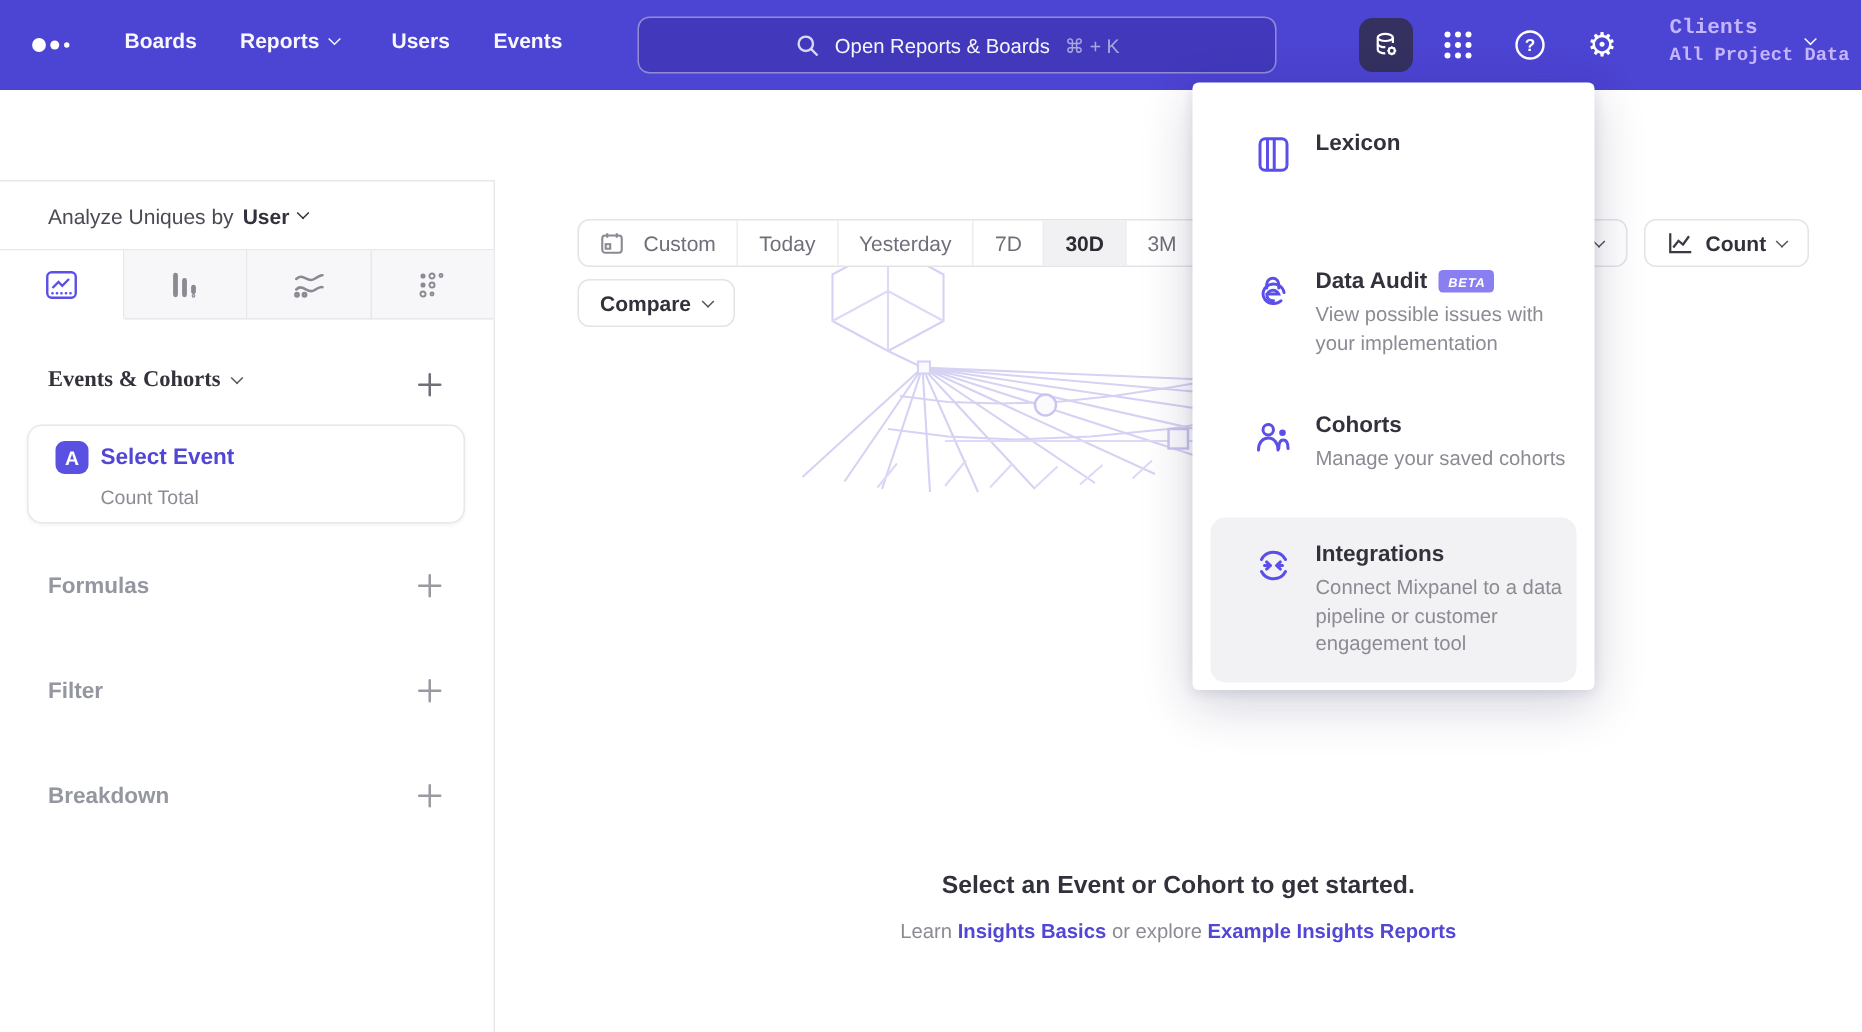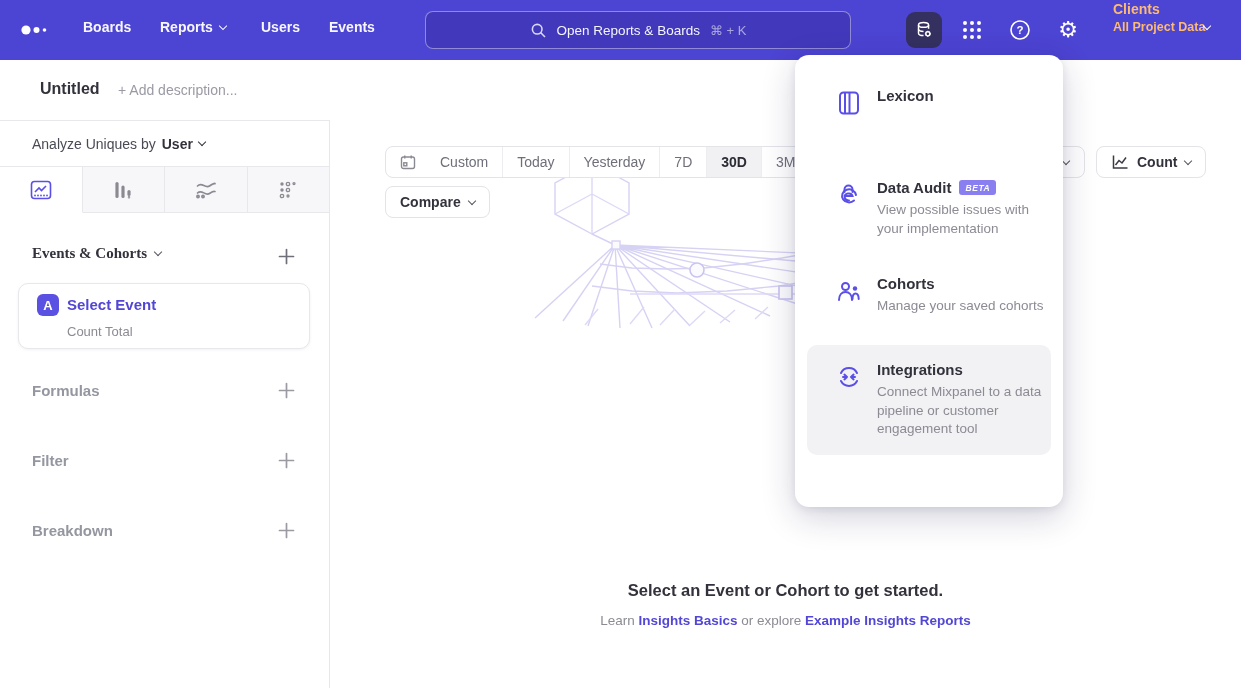--- a/index.html
+++ b/index.html
@@ -9,21 +9,21 @@
   .abs { position:absolute; }
 
   
   .topbar { position:absolute; left:0; top:0; width:1241px; height:60px; background:#4c44d2; display:flex; align-items:center; }
   .nav-item { position:absolute; top:0; height:54px; display:flex; align-items:center; gap:7px; color:rgba(255,255,255,.96); font-size:14px; font-weight:600; cursor:pointer; }
   .chv { display:inline-block; width:6px; height:6px; border-right:1.8px solid currentColor; border-bottom:1.8px solid currentColor; transform:rotate(45deg); margin-top:-3px; }
   .searchbar { position:absolute; left:425px; top:11px; width:426px; height:38px; background:rgba(30,20,120,.25); border:1px solid rgba(255,255,255,.42); border-radius:8px; display:flex; align-items:center; justify-content:center; gap:10px; color:rgba(255,255,255,.95); font-size:13.5px; cursor:pointer; }
   .searchbar .shortcut { color:rgba(255,255,255,.55); font-size:13px; }
   .iconbtn { position:absolute; top:12px; width:36px; height:36px; border-radius:9px; display:flex; align-items:center; justify-content:center; cursor:pointer; }
   .iconbtn.active { background:#343060; }
-  .account { position:absolute; left:1113px; top:0; color:#fdba74; cursor:pointer; }
+  .account { position:absolute; left:1113px; top:10px; color:#c4b5fd; cursor:pointer;font-family:Liberation Mono, monospace; }
   .account .org { font-size:14px; font-weight:700; line-height:19px; }
   .account .proj { font-size:12.5px; font-weight:700; line-height:17px; }
   .account-chv { position:absolute; left:1204px; top:26px; color:#fff; }
 
   
   .rheader { position:absolute; left:0; top:60px; width:1241px; height:60px; background:#fff; }
   .rtitle { position:absolute; left:40px; top:20px; font-size:16px; font-weight:700; color:#32323c; }
   .adddesc { position:absolute; left:118px; top:22px; font-size:14px; color:#9a9aa4; cursor:pointer; }
   .hicon { position:absolute; top:78px; cursor:pointer; color:#3a3a45; }
   .savebtn { position:absolute; left:1167px; top:73px; width:51px; height:30px; background:#b9b0f1; border:none; border-radius:7px; color:#fff; font-size:13.5px; font-weight:700; font-family:inherit; cursor:default; }
@@ -40,33 +40,33 @@
   .plusbtn { position:absolute; left:278px; width:18px; height:18px; color:#8a8a94; cursor:pointer; }
   .event-card { position:absolute; left:18px; top:162px; width:292px; height:66px; background:#fff; border:1px solid #e8e8ec; border-radius:10px; box-shadow:0 1px 3px rgba(20,20,60,.06); cursor:pointer; }
   .abadge { position:absolute; left:18px; top:10px; width:22px; height:22px; background:#5a51e2; border-radius:6px; color:#fff; font-size:13px; font-weight:700; display:flex; align-items:center; justify-content:center; }
   .ec-title { position:absolute; left:48px; top:12px; font-size:15px; font-weight:700; color:#5247d5; }
   .ec-sub { position:absolute; left:48px; top:40px; font-size:13px; color:#8b8b94; }
   .side-section { position:absolute; left:32px; font-size:15px; font-weight:700; color:#9496a0; }
 
   
   .main { position:absolute; left:330px; top:120px; width:911px; height:568px; background:#fff; }
   .segctl { position:absolute; left:55px; top:26px; width:700px; height:32px; border:1px solid #e3e3e8; border-radius:8px; display:flex; overflow:hidden; background:#fff; }
-  .seg { display:flex; align-items:center; gap:24px; padding:0 14px; font-size:14px; color:#6f6f7a; border-right:1px solid #ececf1; cursor:pointer; white-space:nowrap; }
+  .seg { display:flex; align-items:center; gap:13px; padding:0 14px; font-size:14px; color:#6f6f7a; border-right:1px solid #ececf1; cursor:pointer; white-space:nowrap; }
   .seg:last-child { border-right:none; }
   .seg.sel { background:#f1f1f4; color:#2c2c35; font-weight:700; }
   .seg.spacer { flex:1; border-right:none; cursor:default; }
   .seg.tail { border-left:1px solid #ececf1; padding:0 15px; }
   .btn { position:absolute; height:32px; border:1px solid #e3e3e8; border-radius:8px; background:#fff; display:flex; align-items:center; gap:8px; padding:0 14px; font-size:14px; font-weight:700; color:#32323c; cursor:pointer; font-family:inherit; }
   .empty-title { position:absolute; left:0; top:461px; width:911px; text-align:center; font-size:16.5px; font-weight:700; color:#32323c; }
   .empty-sub { position:absolute; left:0; top:493px; width:911px; text-align:center; font-size:13.5px; color:#8b8b94; }
   .empty-sub .lnk { color:#5247d5; font-weight:700; cursor:pointer; }
   .wirefig { position:absolute; left:0; top:8px; }
 
   
-  .menu { position:absolute; left:795px; top:55px; width:268px; height:452px; background:#fff; border-radius:14px; box-shadow:0 10px 34px rgba(30,30,80,.20), 0 2px 8px rgba(30,30,80,.10); z-index:10; }
+  .menu { position:absolute; left:795px; top:55px; width:268px; height:405px; background:#fff; border-radius:4px; box-shadow:0 10px 34px rgba(30,30,80,.20), 0 2px 8px rgba(30,30,80,.10); z-index:10; }
   .menu-item { position:absolute; left:12px; width:244px; display:flex; gap:14px; padding:10px 16px 10px 28px; cursor:pointer; border-radius:10px; }
   .menu-item.hl { background:#f2f2f4; }
   .mi-icon { flex:0 0 28px; padding-top:2px; }
   .mi-title { font-size:15px; font-weight:700; color:#32323c; margin-bottom:5px; display:flex; align-items:center; gap:8px; }
   .mi-desc { font-size:13.5px; line-height:1.38; color:#8b8b94; width:170px; }
   .beta { background:#8a7ff0; color:#fff; font-size:8.5px; font-weight:700; letter-spacing:.6px; padding:2.5px 6px; border-radius:3px;font-style:italic; }
 </style>
 </head>
 <body>
 
@@ -139,41 +139,20 @@
       <span style="color:#fff; font-size:22px; line-height:1;">⚙</span>
     </span>
 
     <div class="account">
       <div class="org">Clients</div>
       <div class="proj">All Project Data</div>
     </div>
     <span class="account-chv chv"></span>
   </div>
 
-  <div class="rheader">
-    <span class="rtitle">Untitled</span>
-    <span class="adddesc">+ Add description...</span>
-    <span class="hicon" style="left:1073px;">
-      <svg width="19" height="19" viewBox="0 0 19 19" fill="none" stroke="#3a3a45" stroke-width="1.5">
-        <rect x="5" y="1.5" width="12" height="12" rx="2.5"></rect>
-        <path d="M13.5 17.5 H4.5 a3 3 0 0 1 -3-3 V6"></path>
-        <path d="M11 4.5 v6 M8 7.5 h6"></path>
-      </svg>
-    </span>
-    <span class="hicon" style="left:1116px; top:85px;">
-      <svg width="18" height="6" viewBox="0 0 18 6">
-          <g fill="#3a3a45">
-            <circle cx="3" cy="3" r="1.8"></circle>
-            <circle cx="9" cy="3" r="1.8"></circle>
-            <circle cx="15" cy="3" r="1.8"></circle>
-          </g>
-        </svg>
-    </span>
-    <button class="savebtn">Save</button>
-  </div>
 
   <div class="sidebar">
     <div class="analyze-row">
       <span>Analyze Uniques by</span>
       <span class="val">
           <span>User</span>
           <span class="chv" style="border-width:1.6px;"></span>
         </span>
     </div>
 

